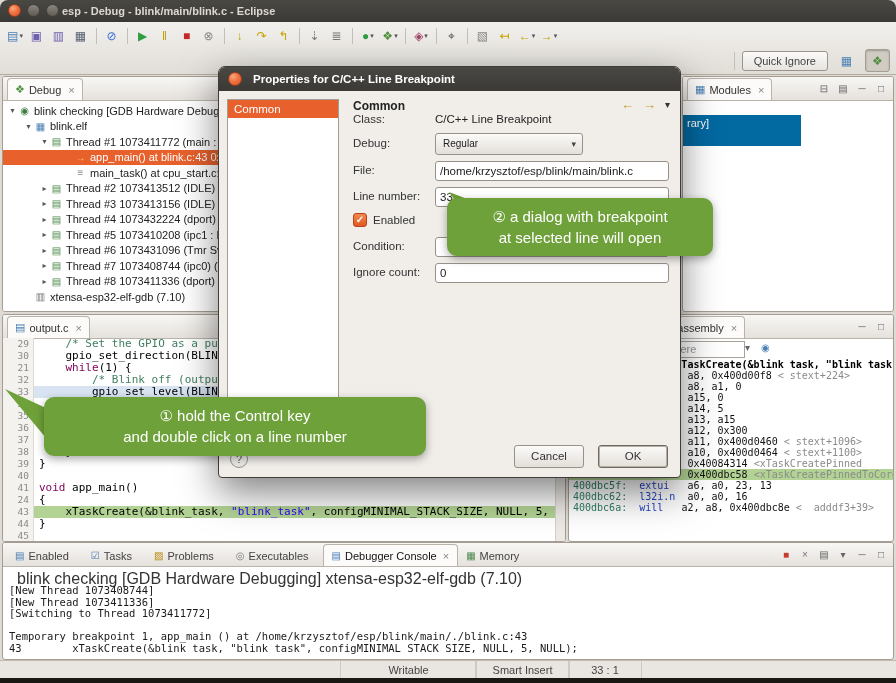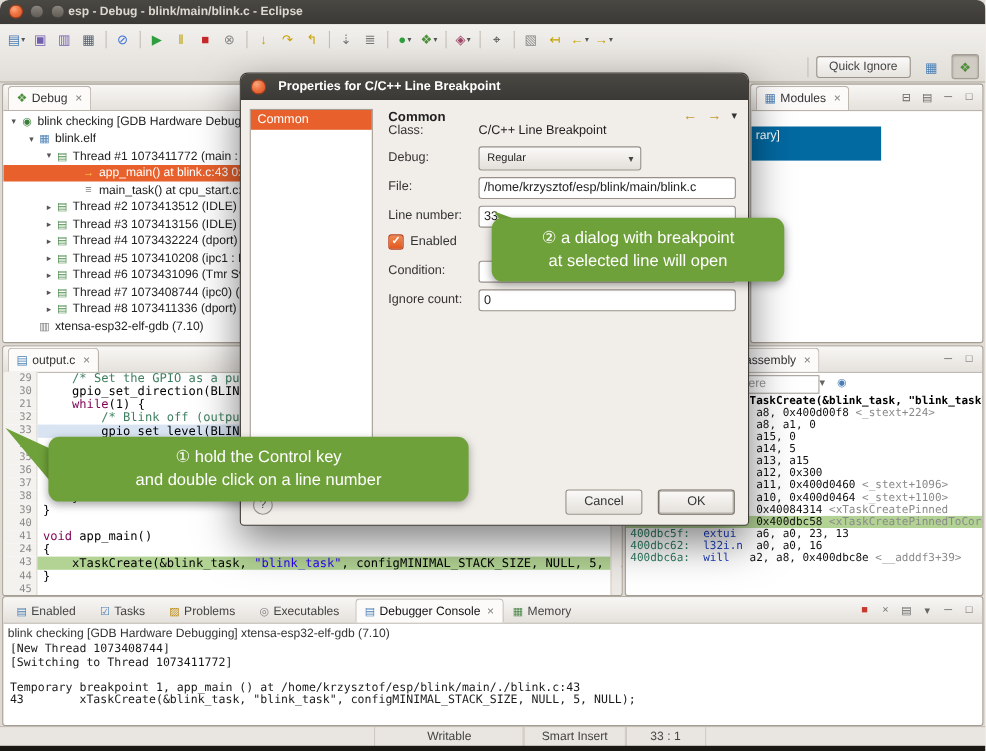--- a/index.html
+++ b/index.html
@@ -80,21 +80,21 @@
   .ar.src{font-weight:bold}.ar.src .op{color:#000}
   .ar.pc{background:#b2d394}
 
   
   #p-console{left:2px;top:542px;width:892px;height:118px}
   .ctabs{position:absolute;left:4px;top:1px;height:22px;display:flex;align-items:flex-end}
   .ctab{display:flex;align-items:center;gap:4px;padding:0 8px;font-size:11px;color:#444;height:21px;white-space:nowrap}
   .ctab .cti{font-size:10px}
   .ctab .ctx{color:#8a857d;font-size:11px;margin-left:2px}
   .ctab.act{background:#fcfbfa;border:1px solid #b9b3aa;border-bottom:none;border-radius:4px 4px 0 0;color:#111}
-  .cdesc{position:absolute;top:27px;left:4px;font-size:11px;color:#333}
+  .cdesc{position:absolute;top:27px;left:14px;font-size:16px;color:#333}
   .clines{position:absolute;top:42px;left:6px;right:2px;font-family:"DejaVu Sans Mono",monospace;
           font-size:10.5px;color:#1a1a1a}
   .cline{height:11.5px;line-height:11.5px;white-space:pre;overflow:hidden}
 
   
   .sbar{position:absolute;left:0;top:660px;width:896px;height:18px;background:#e9e6e1;border-top:1px solid #c2bcb4;
         font-size:11px;color:#444}
   .scell{position:absolute;top:0;line-height:18px;text-align:center;border-left:1px solid #cfc9c1;border-right:1px solid #cfc9c1}
   .sc1{left:340px;width:135px}.sc2{left:475px;width:93px}.sc3{left:568px;width:72px}
   .bstrip{position:absolute;left:0;top:678px;width:896px;height:5px;background:#191813}
@@ -539,20 +539,21 @@
           <span class="pib" style="color:#777777">×</span>
           <span class="pib" style="color:#666666">▤</span>
           <span class="pib" style="color:#666666">▾</span>
           <span class="pib" style="color:#666666">─</span>
           <span class="pib" style="color:#666666">□</span>
         </div>
     </div>
     <div class="cdesc">blink checking [GDB Hardware Debugging] xtensa-esp32-elf-gdb (7.10)</div>
     <div class="clines">
         <div class="cline">[New Thread 1073408744]</div>
+        <div class="cline">[New Thread 1073411336]</div>
         <div class="cline">[Switching to Thread 1073411772]</div>
         <div class="cline"></div>
         <div class="cline">Temporary breakpoint 1, app_main () at /home/krzysztof/esp/blink/main/./blink.c:43</div>
         <div class="cline">43        xTaskCreate(&amp;blink_task, "blink_task", configMINIMAL_STACK_SIZE, NULL, 5, NULL);</div>
       </div>
   </div>
 
   <div class="sbar">
     <span class="scell sc1">Writable</span>
     <span class="scell sc2">Smart Insert</span>

